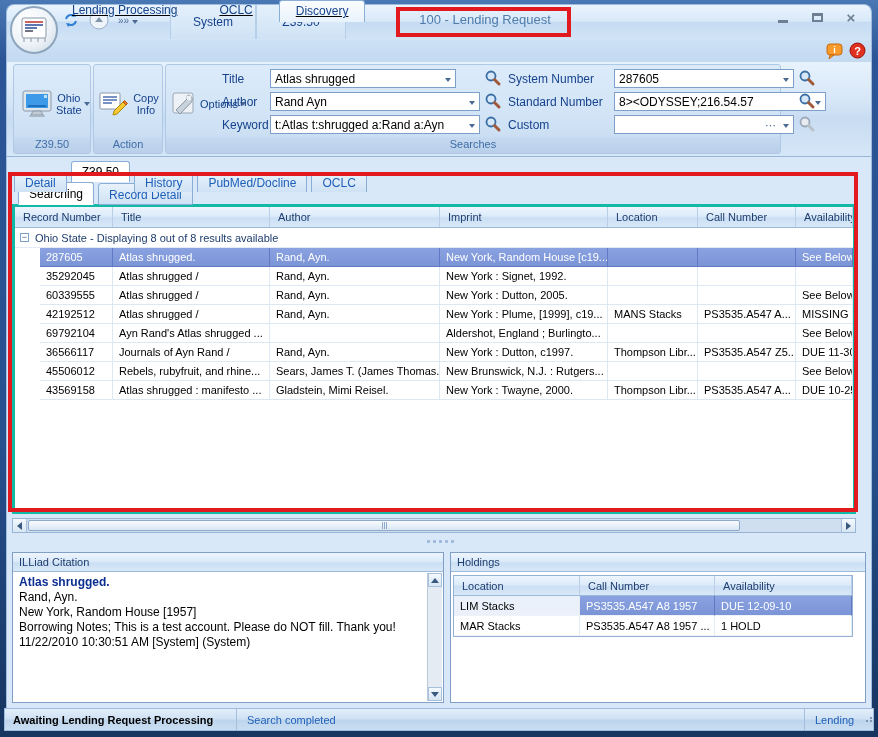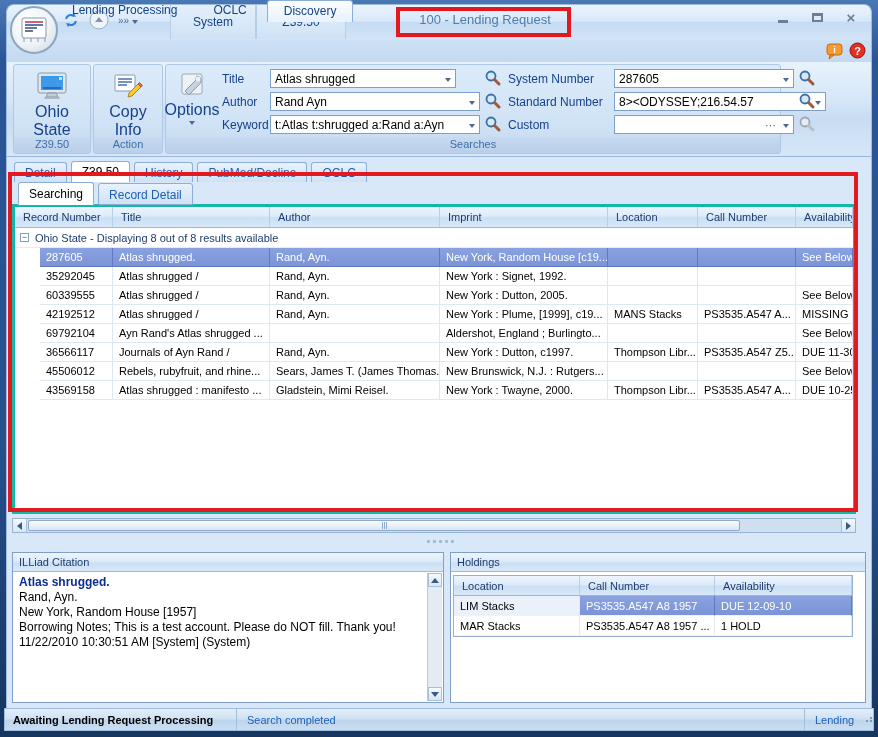--- a/index.html
+++ b/index.html
@@ -24,57 +24,57 @@
   .win-title { left:380px; top:12px; width:210px; text-align:center; color:#4f7cab; font-size:13px; }
   .winbtns { right:16px; top:10px; display:flex; gap:12px; }
   .winbtn { width:22px; height:15px; display:flex; align-items:center; justify-content:center; }
   .glyph-min { width:10px; height:3px; background:#6e7f93; margin-top:8px; }
   .glyph-max { width:11px; height:9px; border:2px solid #6e7f93; border-top-width:3px; }
   .glyph-close { color:#6e7f93; font-size:15px; font-weight:bold; line-height:13px; }
 
   
   .tabstrip { left:6px; top:40px; width:866px; height:22px;
     background:linear-gradient(180deg,#cde1f5,#c3d9f0); border-left:1px solid #9ebcdd; border-right:1px solid #9ebcdd; }
-  .rtabs { left:56px; top:0; height:22px; display:flex; gap:4px; }
+  .rtabs { left:56px; top:0; height:22px; display:flex; gap:10px;text-decoration:underline; }
   .rtab { padding:3px 16px 0; font-size:12px; color:#15428b; height:22px; }
   .rtab.active { background:linear-gradient(180deg,#fbfdff,#e8f2fb);
     border:1px solid #8aaed6; border-bottom:none; border-radius:3px 3px 0 0; }
   .helpicons { right:12px; top:2px; display:flex; gap:6px; align-items:center; }
 
   
   .ribbon { left:6px; top:62px; width:866px; height:95px;
     background:linear-gradient(180deg,#e7f2fc 0%,#d7e7f8 40%,#c8dcf2 60%,#d5e6f7 100%);
     border-left:1px solid #9ebcdd; border-right:1px solid #9ebcdd; border-bottom:1px solid #96b6dc; }
   .rgroup { position:absolute; top:2px; height:90px; border:1px solid #aec8e6; border-radius:3px;
     background:linear-gradient(180deg,#dcebfa 0%,#cfe2f5 70%,#c2d7ee 100%); }
   .rgroup-label { position:absolute; left:0; right:0; bottom:0; height:16px; text-align:center;
     font-size:11px; color:#3e6da8; background:linear-gradient(180deg,#c6daf0,#b9cfe9);
     border-radius:0 0 3px 3px; padding-top:1px; }
   .g-z3950 { left:6px; width:78px; }
   .g-action { left:86px; width:70px; }
   .g-searches { left:158px; width:616px; }
-  .bigbtn { position:absolute; top:2px; width:64px; height:70px; display:flex; flex-direction:column;
+  .bigbtn { position:absolute; top:2px; width:64px; height:70px; display:flex; flex-direction:row;
     align-items:center; justify-content:flex-start; padding-top:4px; gap:2px; border-radius:3px;
-    font-size:16px; color:#15428b; text-align:center; }
+    font-size:11px; color:#15428b; text-align:center; }
   .caret { width:0; height:0; border-left:3px solid transparent; border-right:3px solid transparent;
     border-top:4px solid #4a6a94; display:inline-block; }
   .srch-row { position:absolute; height:19px; display:flex; align-items:center; }
   .srch-label { font-size:12px; color:#15428b; }
   .srch-box { position:absolute; height:19px; background:#fff; border:1px solid #7da0c8;
     font-size:12px; color:#000; padding:2px 16px 0 4px; white-space:nowrap; overflow:hidden; }
   .srch-caret { position:absolute; right:4px; top:8px; }
   .dots-btn { position:absolute; right:16px; top:3px; font-size:11px; color:#4a6a94; letter-spacing:1px; }
 
   
   .contentbg { left:6px; top:157px; width:866px; height:551px; background:#d8e8f9;
     border-left:1px solid #9ebcdd; border-right:1px solid #9ebcdd; }
 
   
   .maintabs { left:14px; top:161px; display:flex; gap:4px; height:21px; z-index:5; }
-  .mtab { padding:3px 10px 0; font-size:12px; color:#1e5fb8; height:20px; margin-top:1px;
+  .mtab { padding:3px 10px 0; font-size:12px; color:#1e5fb8; height:20px; margin-top:11px;
     background:linear-gradient(180deg,#e8f2fc,#cfe2f5); border:1px solid #8aaed6;
     border-radius:3px 3px 0 0; border-bottom:none; }
   .mtab.active { background:#fff; color:#000; height:21px; margin-top:0; z-index:6; position:relative; }
 
   
   .gridpanel { left:12px; top:204px; width:844px; height:310px; background:#fff;
     border:3px solid #14b8a6; z-index:2; }
   .subtabs { left:18px; top:182px; display:flex; gap:4px; height:23px; z-index:4; }
   .stab { padding:4px 10px 0; font-size:12px; height:22px; margin-top:1px;
     background:linear-gradient(180deg,#e8f2fc,#cfe2f5); border:1px solid #8aaed6;

